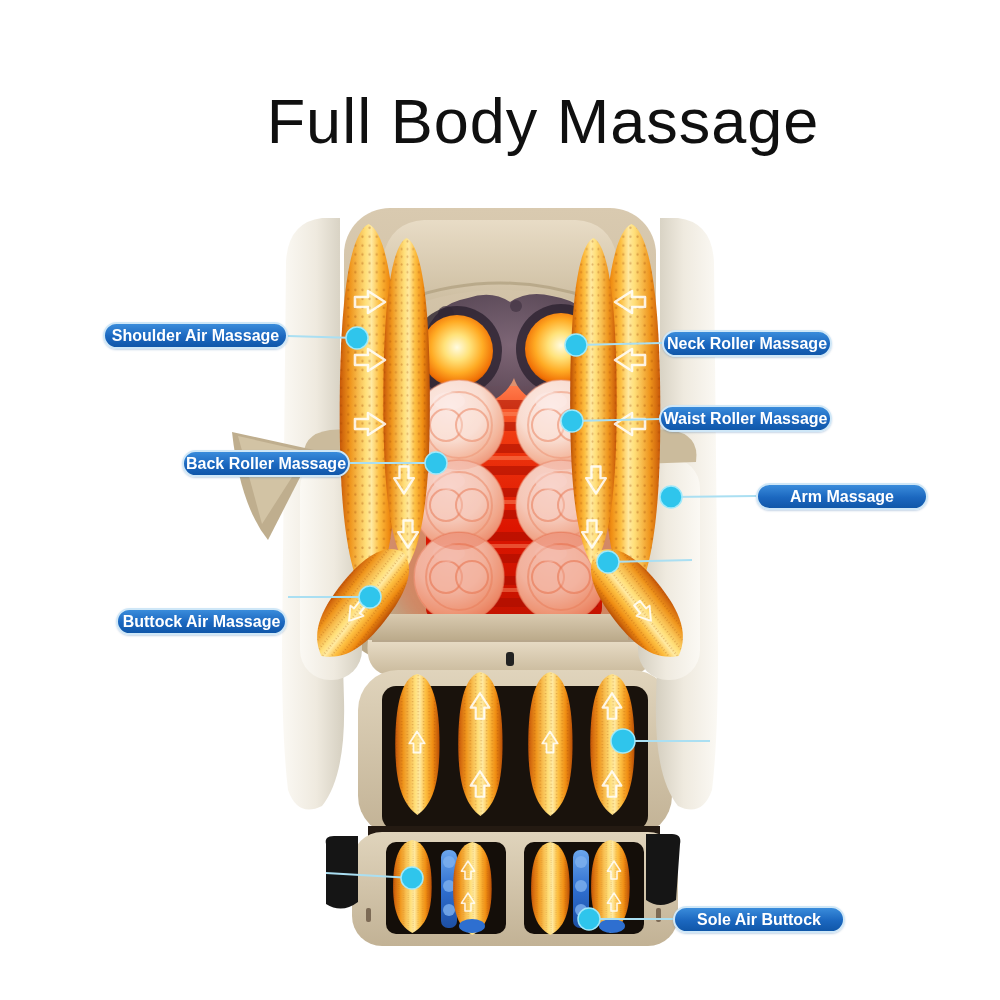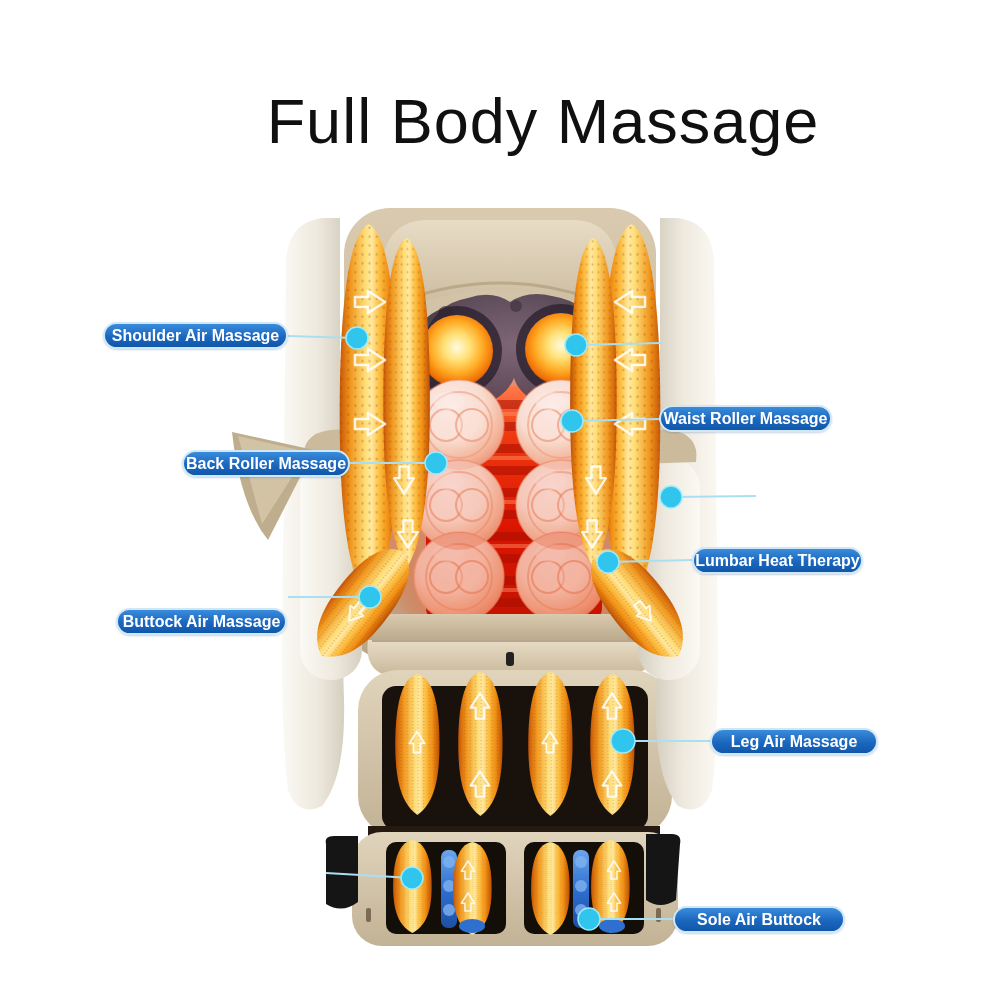--- a/index.html
+++ b/index.html
@@ -261,18 +261,18 @@
       <line class="ldr" x1="623" y1="741" x2="710" y2="741"></line>
         <circle class="dot" cx="623" cy="741" r="12"></circle>
       <line class="ldr" x1="589" y1="919" x2="673" y2="919"></line>
         <circle class="dot" cx="589" cy="919" r="11"></circle>
     </g>
   </svg>
 
   <div class="pill" style="left:103px;top:322px;width:181px;">Shoulder Air Massage</div>
   <div class="pill" style="left:182px;top:450px;width:164px;">Back Roller Massage</div>
   <div class="pill" style="left:116px;top:608px;width:167px;">Buttock Air Massage</div>
+  <div class="pill" style="left:662px;top:330px;width:166px;">Neck Roller Massage</div>
   <div class="pill" style="left:659px;top:405px;width:169px;text-align:center;">Waist Roller Massage</div>
-  <div class="pill" style="left:692px;top:547px;width:167px;">Lumbar Heat Therapy</div>
-  <div class="pill" style="left:710px;top:728px;width:164px;">Leg Air Massage</div>
+  <div class="pill" style="left:756px;top:483px;width:168px;">Arm Massage</div>
   <div class="pill" style="left:673px;top:906px;width:168px;">Sole Air Buttock</div>
 
 </div>
 
 </body></html>

